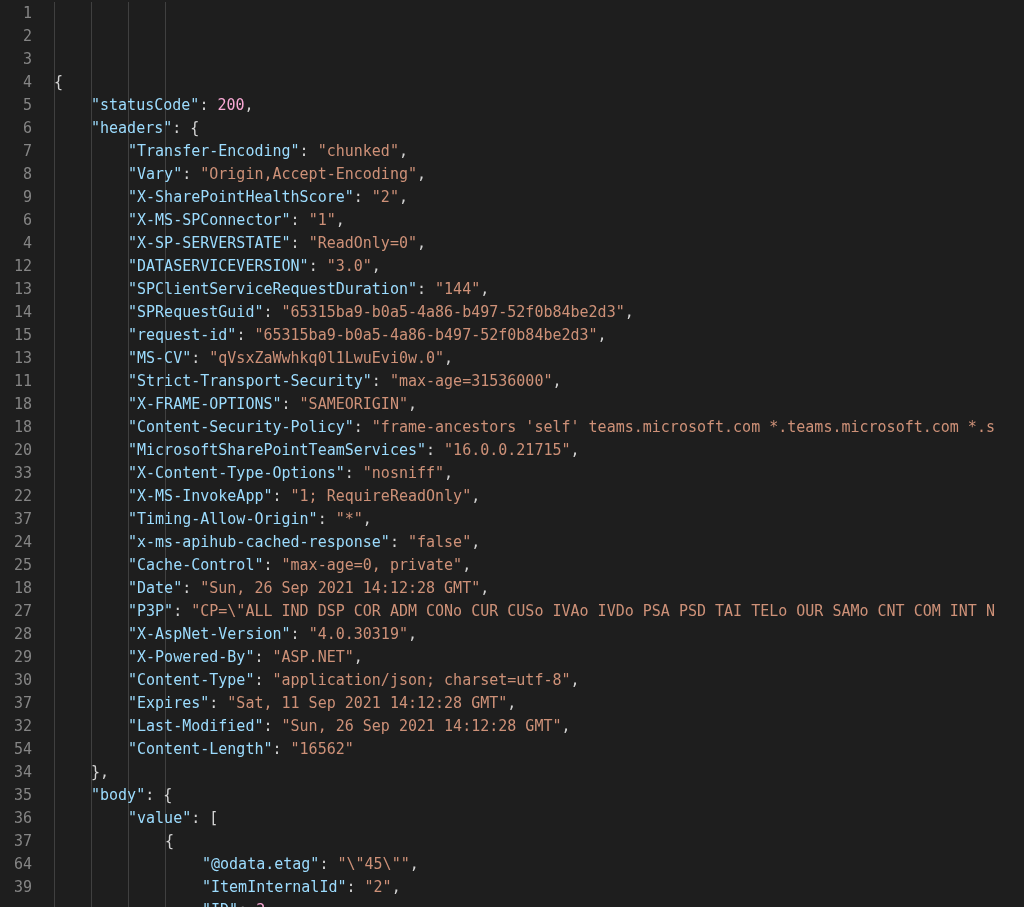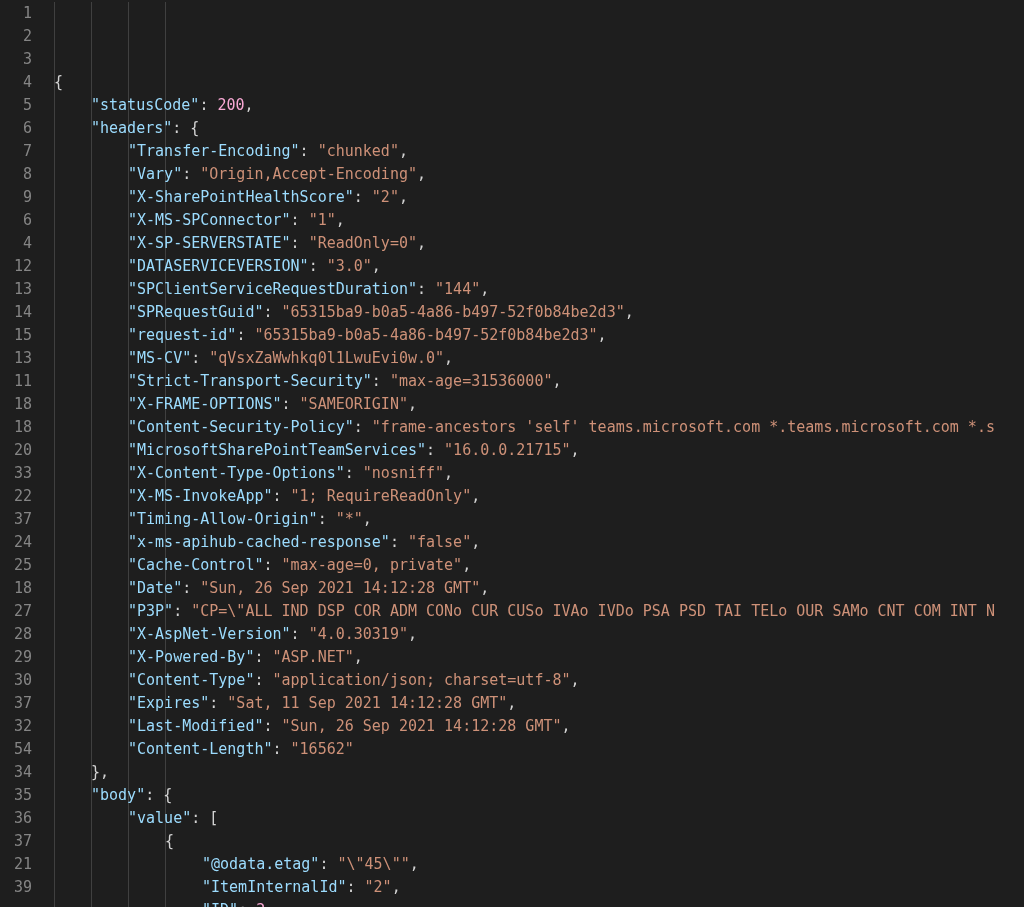--- a/index.html
+++ b/index.html
@@ -99,19 +99,19 @@
       <div class="ln">28</div>
       <div class="ln">29</div>
       <div class="ln">30</div>
       <div class="ln">37</div>
       <div class="ln">32</div>
       <div class="ln">54</div>
       <div class="ln">34</div>
       <div class="ln">35</div>
       <div class="ln">36</div>
       <div class="ln">37</div>
-      <div class="ln">21</div>
+      <div class="ln">64</div>
       <div class="ln">39</div>
     </div>
   <div class="code" id="code">
     <div class="guides" id="guides"><div class="guide" style="left: 10px;"></div><div class="guide" style="left: 47px;"></div><div class="guide" style="left: 84px;"></div><div class="guide" style="left: 121px;"></div></div>
   <div class="line" style="padding-left: 10px;"><span class="brace">{</span></div><div class="line" style="padding-left: 47px;"><span class="key">"statusCode"</span><span class="pun">: </span><span class="num">200</span><span class="pun">,</span></div><div class="line" style="padding-left: 47px;"><span class="key">"headers"</span><span class="pun">: </span><span class="brace">{</span></div><div class="line" style="padding-left: 84px;"><span class="key">"Transfer-Encoding"</span><span class="pun">: </span><span class="str">"chunked"</span><span class="pun">,</span></div><div class="line" style="padding-left: 84px;"><span class="key">"Vary"</span><span class="pun">: </span><span class="str">"Origin,Accept-Encoding"</span><span class="pun">,</span></div><div class="line" style="padding-left: 84px;"><span class="key">"X-SharePointHealthScore"</span><span class="pun">: </span><span class="str">"2"</span><span class="pun">,</span></div><div class="line" style="padding-left: 84px;"><span class="key">"X-MS-SPConnector"</span><span class="pun">: </span><span class="str">"1"</span><span class="pun">,</span></div><div class="line" style="padding-left: 84px;"><span class="key">"X-SP-SERVERSTATE"</span><span class="pun">: </span><span class="str">"ReadOnly=0"</span><span class="pun">,</span></div><div class="line" style="padding-left: 84px;"><span class="key">"DATASERVICEVERSION"</span><span class="pun">: </span><span class="str">"3.0"</span><span class="pun">,</span></div><div class="line" style="padding-left: 84px;"><span class="key">"SPClientServiceRequestDuration"</span><span class="pun">: </span><span class="str">"144"</span><span class="pun">,</span></div><div class="line" style="padding-left: 84px;"><span class="key">"SPRequestGuid"</span><span class="pun">: </span><span class="str">"65315ba9-b0a5-4a86-b497-52f0b84be2d3"</span><span class="pun">,</span></div><div class="line" style="padding-left: 84px;"><span class="key">"request-id"</span><span class="pun">: </span><span class="str">"65315ba9-b0a5-4a86-b497-52f0b84be2d3"</span><span class="pun">,</span></div><div class="line" style="padding-left: 84px;"><span class="key">"MS-CV"</span><span class="pun">: </span><span class="str">"qVsxZaWwhkq0l1LwuEvi0w.0"</span><span class="pun">,</span></div><div class="line" style="padding-left: 84px;"><span class="key">"Strict-Transport-Security"</span><span class="pun">: </span><span class="str">"max-age=31536000"</span><span class="pun">,</span></div><div class="line" style="padding-left: 84px;"><span class="key">"X-FRAME-OPTIONS"</span><span class="pun">: </span><span class="str">"SAMEORIGIN"</span><span class="pun">,</span></div><div class="line" style="padding-left: 84px;"><span class="key">"Content-Security-Policy"</span><span class="pun">: </span><span class="str">"frame-ancestors 'self' teams.microsoft.com *.teams.microsoft.com *.s</span></div><div class="line" style="padding-left: 84px;"><span class="key">"MicrosoftSharePointTeamServices"</span><span class="pun">: </span><span class="str">"16.0.0.21715"</span><span class="pun">,</span></div><div class="line" style="padding-left: 84px;"><span class="key">"X-Content-Type-Options"</span><span class="pun">: </span><span class="str">"nosniff"</span><span class="pun">,</span></div><div class="line" style="padding-left: 84px;"><span class="key">"X-MS-InvokeApp"</span><span class="pun">: </span><span class="str">"1; RequireReadOnly"</span><span class="pun">,</span></div><div class="line" style="padding-left: 84px;"><span class="key">"Timing-Allow-Origin"</span><span class="pun">: </span><span class="str">"*"</span><span class="pun">,</span></div><div class="line" style="padding-left: 84px;"><span class="key">"x-ms-apihub-cached-response"</span><span class="pun">: </span><span class="str">"false"</span><span class="pun">,</span></div><div class="line" style="padding-left: 84px;"><span class="key">"Cache-Control"</span><span class="pun">: </span><span class="str">"max-age=0, private"</span><span class="pun">,</span></div><div class="line" style="padding-left: 84px;"><span class="key">"Date"</span><span class="pun">: </span><span class="str">"Sun, 26 Sep 2021 14:12:28 GMT"</span><span class="pun">,</span></div><div class="line" style="padding-left: 84px;"><span class="key">"P3P"</span><span class="pun">: </span><span class="str">"CP=\"ALL IND DSP COR ADM CONo CUR CUSo IVAo IVDo PSA PSD TAI TELo OUR SAMo CNT COM INT N</span></div><div class="line" style="padding-left: 84px;"><span class="key">"X-AspNet-Version"</span><span class="pun">: </span><span class="str">"4.0.30319"</span><span class="pun">,</span></div><div class="line" style="padding-left: 84px;"><span class="key">"X-Powered-By"</span><span class="pun">: </span><span class="str">"ASP.NET"</span><span class="pun">,</span></div><div class="line" style="padding-left: 84px;"><span class="key">"Content-Type"</span><span class="pun">: </span><span class="str">"application/json; charset=utf-8"</span><span class="pun">,</span></div><div class="line" style="padding-left: 84px;"><span class="key">"Expires"</span><span class="pun">: </span><span class="str">"Sat, 11 Sep 2021 14:12:28 GMT"</span><span class="pun">,</span></div><div class="line" style="padding-left: 84px;"><span class="key">"Last-Modified"</span><span class="pun">: </span><span class="str">"Sun, 26 Sep 2021 14:12:28 GMT"</span><span class="pun">,</span></div><div class="line" style="padding-left: 84px;"><span class="key">"Content-Length"</span><span class="pun">: </span><span class="str">"16562"</span></div><div class="line" style="padding-left: 47px;"><span class="brace">}</span><span class="pun">,</span></div><div class="line" style="padding-left: 47px;"><span class="key">"body"</span><span class="pun">: </span><span class="brace">{</span></div><div class="line" style="padding-left: 84px;"><span class="key">"value"</span><span class="pun">: </span><span class="brace">[</span></div><div class="line" style="padding-left: 121px;"><span class="brace">{</span></div><div class="line" style="padding-left: 158px;"><span class="key">"@odata.etag"</span><span class="pun">: </span><span class="str">"\"45\""</span><span class="pun">,</span></div><div class="line" style="padding-left: 158px;"><span class="key">"ItemInternalId"</span><span class="pun">: </span><span class="str">"2"</span><span class="pun">,</span></div><div class="line" style="padding-left: 158px;"><span class="key">"ID"</span><span class="pun">: </span><span class="num">2</span><span class="pun">,</span></div></div>
 </div>
 
 </body></html>

